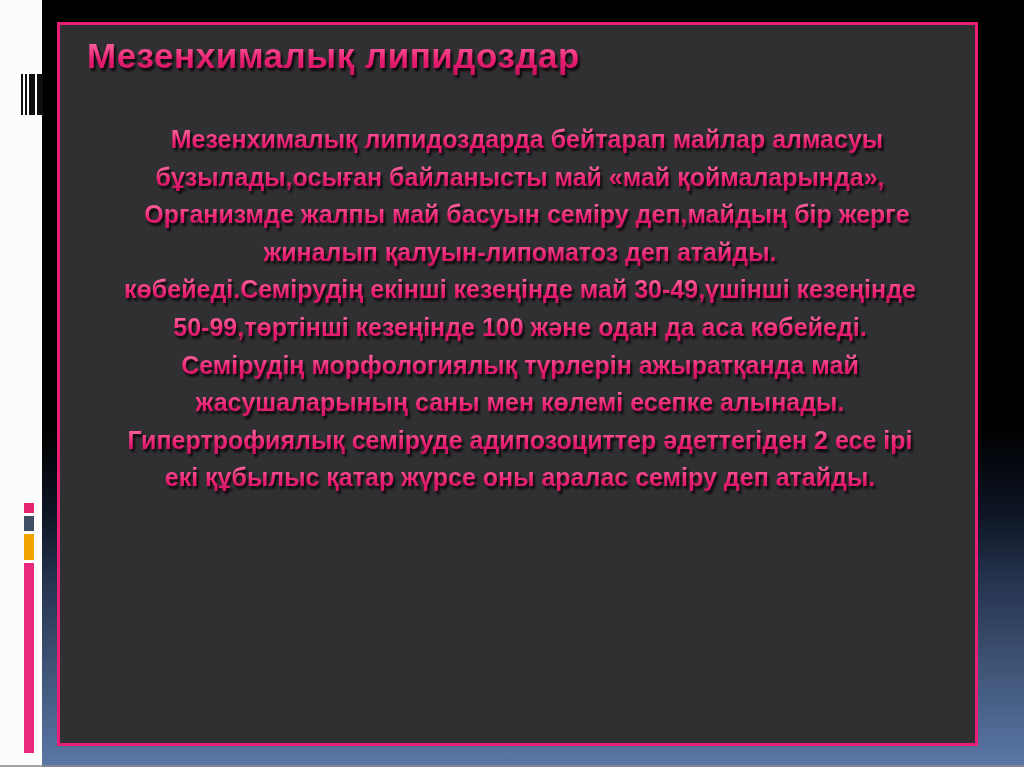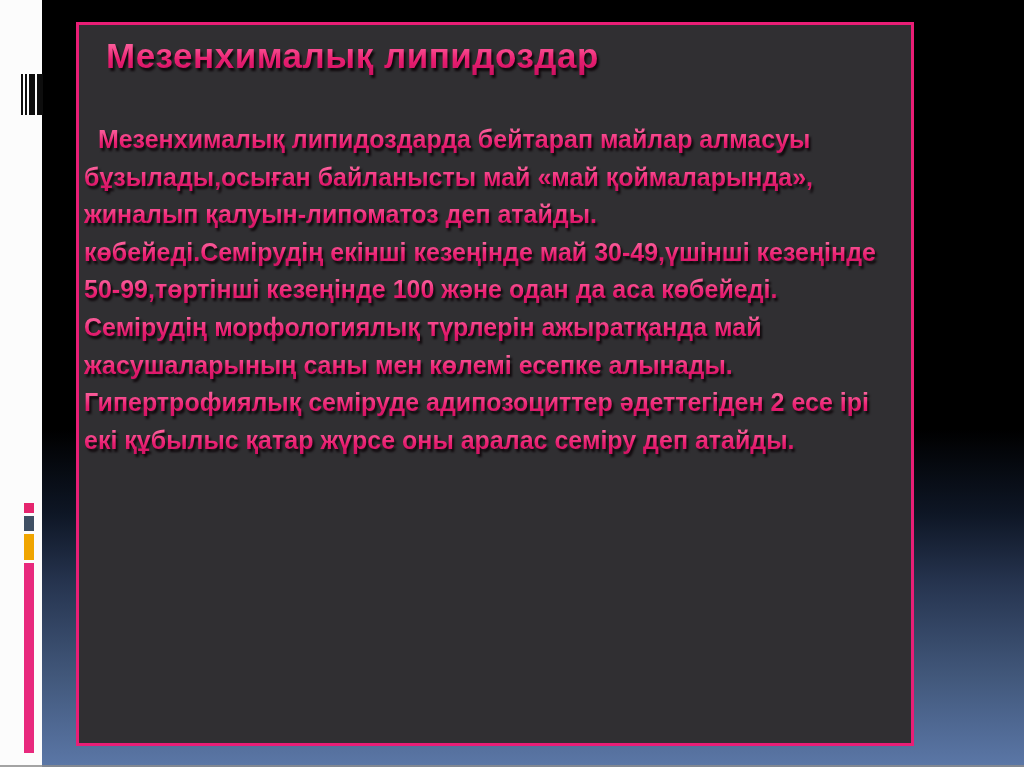--- a/index.html
+++ b/index.html
@@ -42,22 +42,22 @@
   
   .accent { position: absolute; left: 24px; width: 10px; }
   .accent-1 { top: 503px; height: 10px; }
   .accent-2 { top: 516px; height: 15px; }
   .accent-3 { top: 534px; height: 26px; }
   .accent-4 { top: 563px; height: 190px; }
 
   
   .slide-box {
     position: absolute;
-    left: 76px; top: 22px;
-    width: 838px; height: 724px;
+    left: 57px; top: 22px;
+    width: 921px; height: 724px;
     box-sizing: border-box;
     background: var(--slide-background, #302f32);
     border: 3px solid var(--slide-border, #e91e76);
   }
 
   .glossy {
     font-weight: bold;
     background: linear-gradient(180deg, #ff7fae 4%, #f6458b 38%, #e81f71 58%, #c90f5f 96%);
     -webkit-background-clip: text;
     background-clip: text;
@@ -71,20 +71,21 @@
   .slide-title {
     margin: 8px 0 0 27px;
     font-size: 35px;
     line-height: 46px;
     letter-spacing: 0.5px;
     white-space: pre;
   }
 
   .slide-body {
     margin: 42px 0 0 5px;
+    text-align: center;
   }
   .body-line {
     font-size: 25px;
     line-height: 37.6px;
     white-space: pre;
   }
 
   
   .bottom-edge {
     position: absolute;
@@ -111,20 +112,21 @@
   <div class="accent accent-2" style="background: rgb(63, 79, 99);"></div>
   <div class="accent accent-3" style="background: rgb(240, 165, 0);"></div>
   <div class="accent accent-4" style="background: rgb(232, 41, 125);"></div>
 
   <div class="slide-box">
     <div class="slide-title glossy">Мезенхималық липидоздар</div>
 
     <div class="slide-body">
       <div class="body-line glossy">  Мезенхималық липидоздарда бейтарап майлар алмасуы</div>
       <div class="body-line glossy">бұзылады,осыған байланысты май «май қоймаларында»,</div>
+      <div class="body-line glossy">  Организмде жалпы май басуын семіру деп,майдың бір жерге</div>
       <div class="body-line glossy">жиналып қалуын-липоматоз деп атайды.</div>
       <div class="body-line glossy">көбейеді.Семірудің екінші кезеңінде май 30-49,үшінші кезеңінде</div>
       <div class="body-line glossy">50-99,төртінші кезеңінде 100 және одан да аса көбейеді.</div>
       <div class="body-line glossy">Семірудің морфологиялық түрлерін ажыратқанда май</div>
       <div class="body-line glossy">жасушаларының саны мен көлемі есепке алынады.</div>
       <div class="body-line glossy">Гипертрофиялық семіруде адипозоциттер әдеттегіден 2 есе ірі</div>
       <div class="body-line glossy">екі құбылыс қатар жүрсе оны аралас семіру деп атайды.</div>
     </div>
   </div>
 

